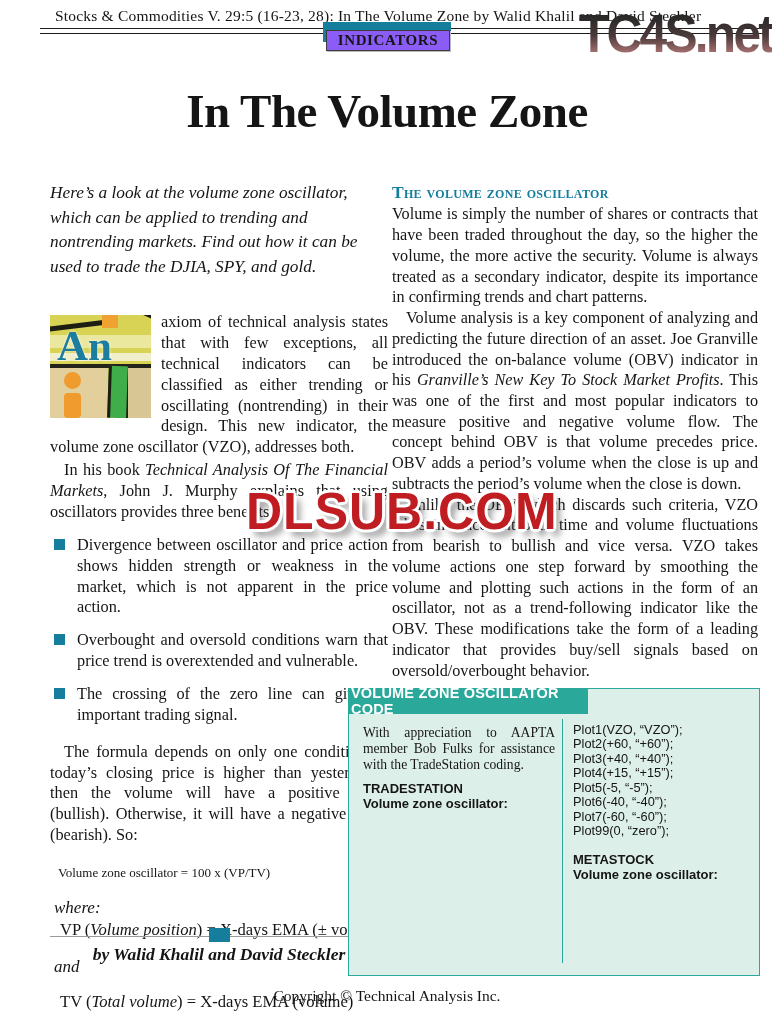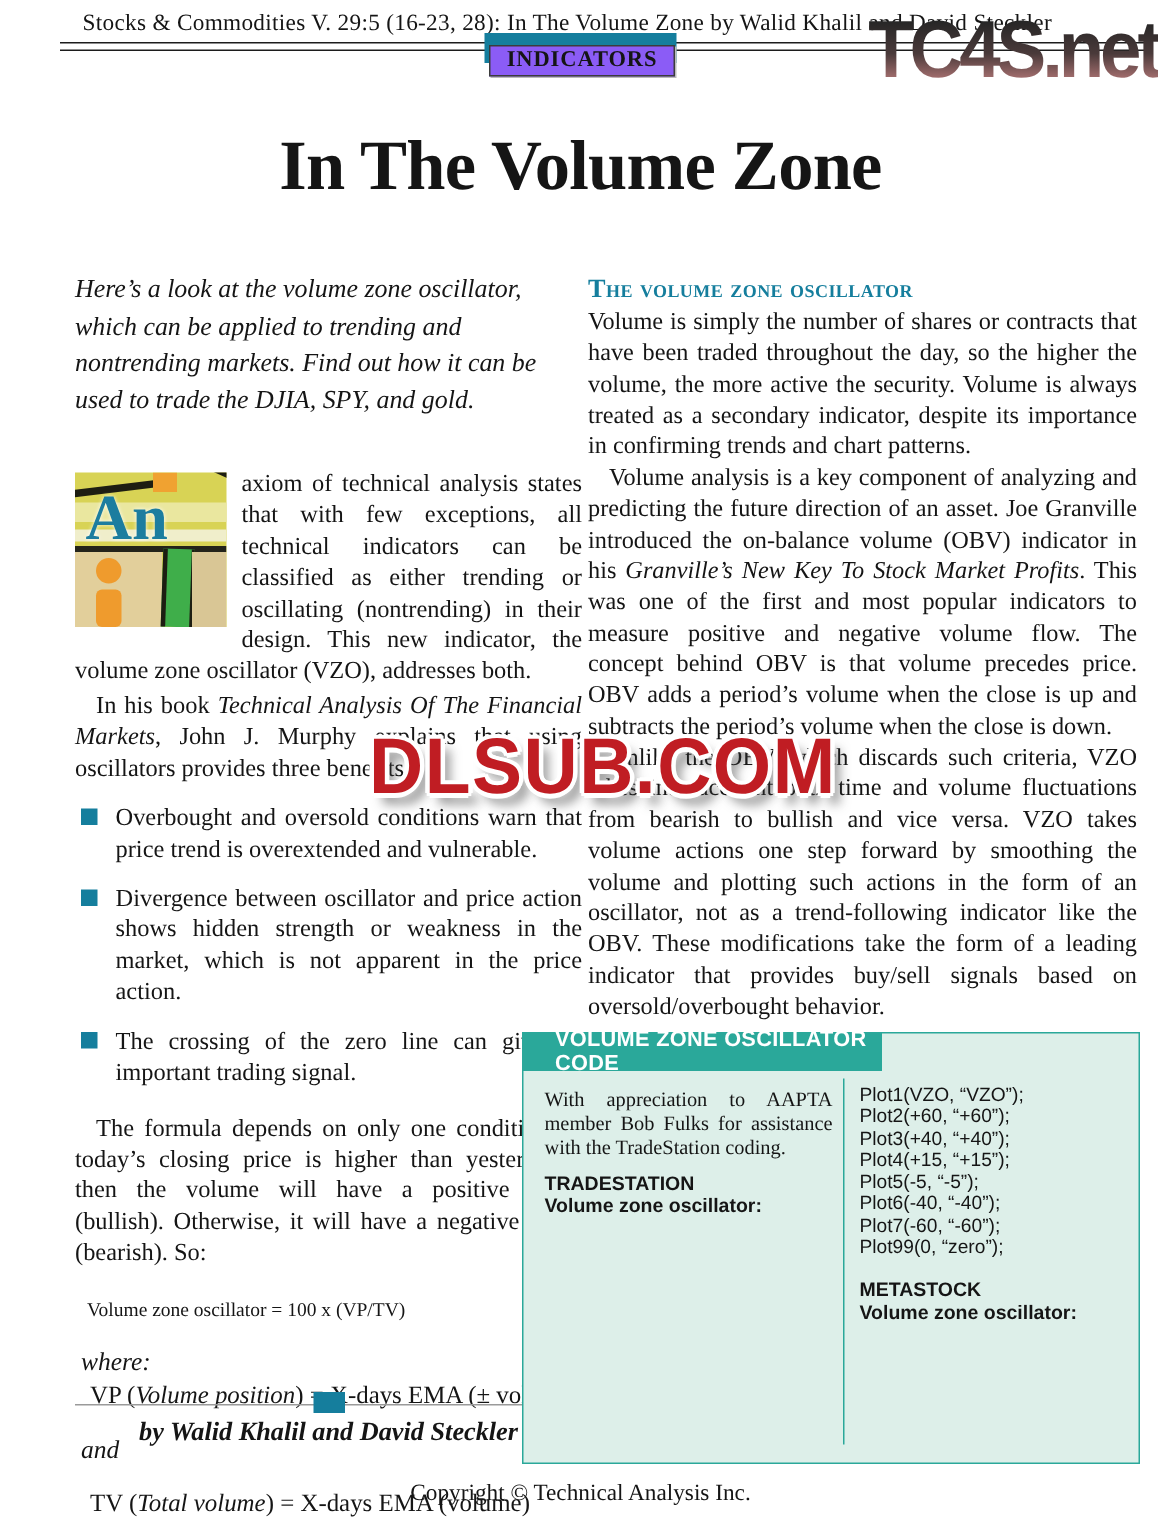--- a/index.html
+++ b/index.html
@@ -53,21 +53,21 @@
                 text-shadow:0 0 3px rgba(255,255,255,.9);line-height:1;}
 
   
   .rc-heading{font-variant:small-caps;font-weight:bold;color:#157e9d;font-size:17.5px;letter-spacing:.3px;margin:0 0 1px 0;text-align:left;}
 
   
   .codebox{position:absolute;left:348px;top:688px;width:412px;height:288px;background:#ddefe9;
            border:1.6px solid #2aa89a;box-sizing:border-box;z-index:1;}
   .codebox-header{position:absolute;left:-1px;top:-1px;width:240px;height:26px;background:#2aa89a;color:#fff;
            font-family:"Liberation Sans",sans-serif;font-weight:bold;font-size:14.5px;letter-spacing:.2px;
-           display:flex;align-items:center;padding-left:22px;box-sizing:border-box;}
+           display:flex;align-items:center;padding-left:3px;box-sizing:border-box;}
   .code-note{position:absolute;left:14px;top:36px;width:192px;font-size:13.6px;line-height:1.18;text-align:justify;}
   .code-h{font-family:"Liberation Sans",sans-serif;font-weight:bold;font-size:13px;margin:0;}
   .ts-head{position:absolute;left:14px;top:92px;}
   .ts-sub{position:absolute;left:14px;top:107px;}
   .ts-code{position:absolute;left:14px;top:128px;}
   .code{font-family:"Liberation Sans",sans-serif;font-size:12.8px;line-height:1.13;white-space:pre-line;margin:0;}
   .code-divider{position:absolute;left:213px;top:30px;bottom:12px;border-left:1.2px solid #2aa89a;}
   .plots-code{position:absolute;left:224px;top:34px;}
   .ms-head{position:absolute;left:224px;top:163px;}
   .ms-sub{position:absolute;left:224px;top:178px;}
@@ -124,25 +124,25 @@
         <div class="s11"></div>
         <span class="dropcap">An</span>
       </div>
       <p class="p">axiom of technical analysis states that with few exceptions, all technical indicators can be classified as either trending or oscillating (nontrending) in their design. This new indicator, the volume zone oscillator (VZO), addresses both.</p>
     </div>
 
     <p class="p indent mt2"><span>In his book </span><i>Technical Analysis Of The Financial Markets</i><span>, John J. Murphy explains that using oscillators provides three benefits:</span></p>
 
     <div class="bullet">
       <span class="sq"></span>
-      <span>Overbought and oversold conditions warn that price trend is overextended and vulnerable.</span>
+      <span>Divergence between oscillator and price action shows hidden strength or weakness in the market, which is not apparent in the price action.</span>
     </div>
     <div class="bullet">
       <span class="sq"></span>
-      <span>Divergence between oscillator and price action shows hidden strength or weakness in the market, which is not apparent in the price action.</span>
+      <span>Overbought and oversold conditions warn that price trend is overextended and vulnerable.</span>
     </div>
     <div class="bullet">
       <span class="sq"></span>
       <span>The crossing of the zero line can give an important trading signal.</span>
     </div>
 
     <p class="p indent" style="margin-top:16px;">The formula depends on only one condition: If today’s closing price is higher than yesterday’s, then the volume will have a positive value (bullish). Otherwise, it will have a negative value (bearish). So:</p>
 
     <div class="formula-line">Volume zone oscillator = 100 x (VP/TV)</div>
     <div class="lbl">where:</div>

